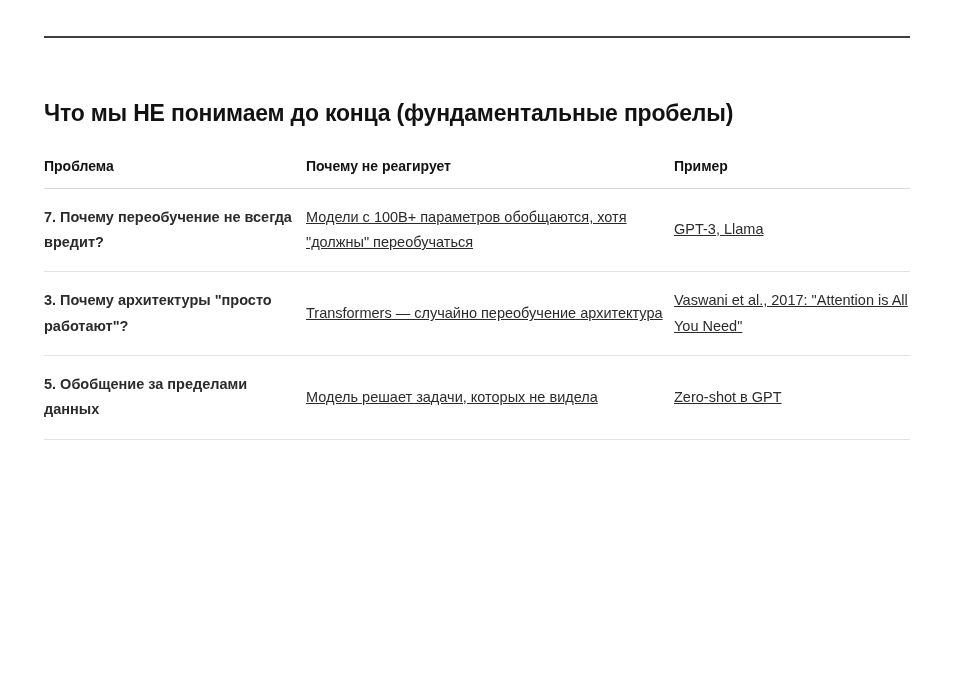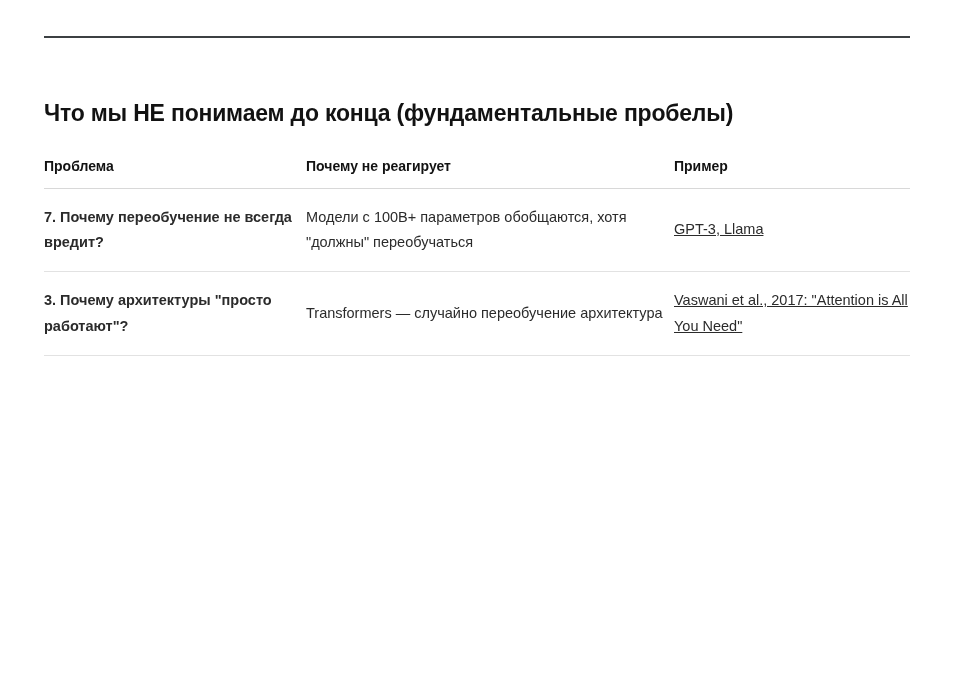--- a/index.html
+++ b/index.html
@@ -63,20 +63,21 @@
   table.cmp tbody tr:last-child td {
     border-bottom: 1px solid #e2e2e2;
   }
   td.col-problem {
     font-weight: bold;
     color: #121212;
     padding-right: 24px;
   }
   td.col-why {
     padding-right: 22px;
+    text-decoration: underline;
   }
   td.col-example {
     padding-right: 4px;
     text-decoration: underline;
   }
   col.c1 { width: 262px; }
   col.c2 { width: 368px; }
   col.c3 { width: 236px; }
   th.h1 { padding-right: 24px; }
   th.h2 { padding-right: 22px; }
@@ -107,16 +108,21 @@
       <tr>
         <td class="col-problem">7. Почему переобучение не всегда вредит?</td>
         <td class="col-why">Модели с 100B+ параметров обобщаются, хотя "должны" переобучаться</td>
         <td class="col-example">GPT-3, Llama</td>
       </tr>
       <tr>
         <td class="col-problem">3. Почему архитектуры "просто работают"?</td>
         <td class="col-why">Transformers — случайно переобучение архитектура</td>
         <td class="col-example">Vaswani et al., 2017: "Attention is All You Need"</td>
       </tr>
+      <tr>
+        <td class="col-problem">5. Обобщение за пределами данных</td>
+        <td class="col-why">Модель решает задачи, которых не видела</td>
+        <td class="col-example">Zero-shot в GPT</td>
+      </tr>
     </tbody>
   </table>
 
 </div>
 
 </body></html>

